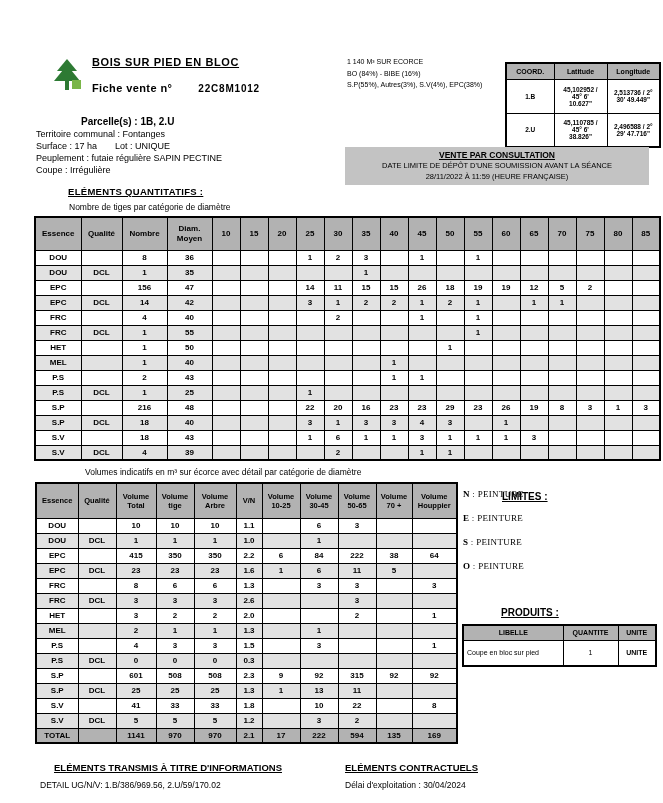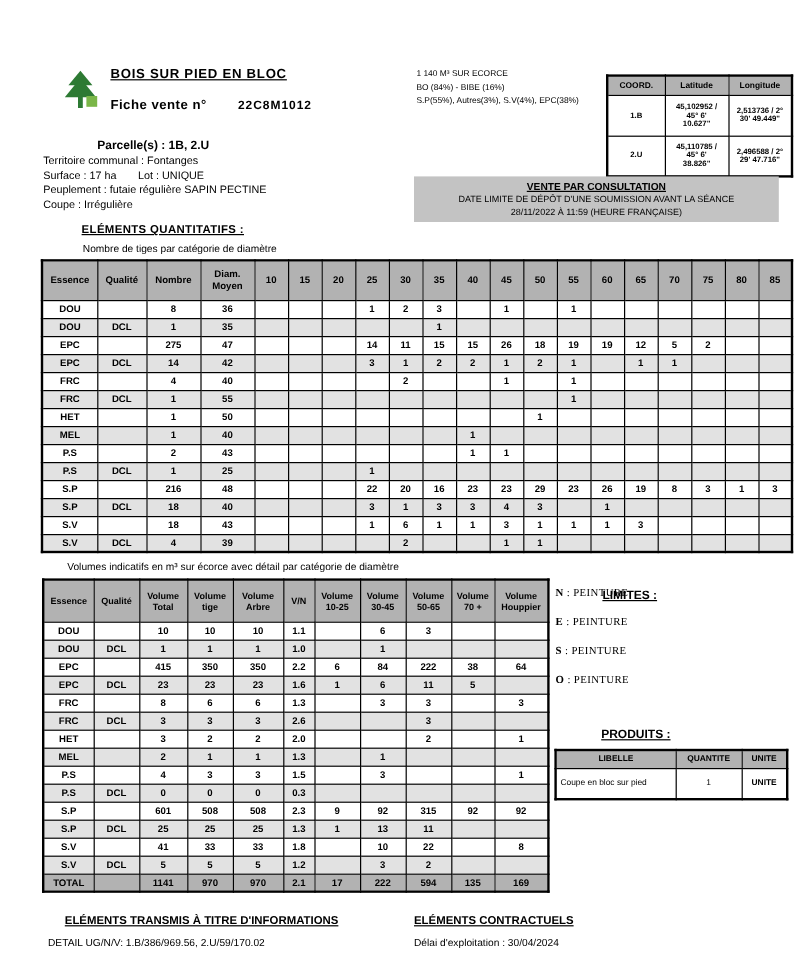--- a/index.html
+++ b/index.html
@@ -208,21 +208,21 @@
           <td></td>
           <td></td>
           <td></td>
           <td></td>
           <td></td>
           <td></td>
         </tr>
         <tr>
           <td>EPC</td>
           <td></td>
-          <td>275</td>
+          <td>156</td>
           <td>47</td>
           <td></td>
           <td></td>
           <td></td>
           <td>14</td>
           <td>11</td>
           <td>15</td>
           <td>15</td>
           <td>26</td>
           <td>18</td>
@@ -472,21 +472,21 @@
           <td></td>
           <td></td>
           <td></td>
           <td></td>
           <td></td>
           <td></td>
         </tr>
       </tbody>
     </table>
 
-  <div class="abs table-caption" style="left:23px; top:467px;">Volumes indicatifs en m³ sur écorce avec détail par catégorie de diamètre</div>
+  <div class="abs table-caption" style="left:52px; top:467px;">Volumes indicatifs en m³ sur écorce avec détail par catégorie de diamètre</div>
 
   <table id="vol-table" class="abs striped" style="left:35px; top:482px;">
     <colgroup>
       <col style="width:42px">
         <col style="width:38px">
         <col style="width:40px">
         <col style="width:38px">
       <col style="width:42px">
         <col style="width:26px">
         <col style="width:38px">

